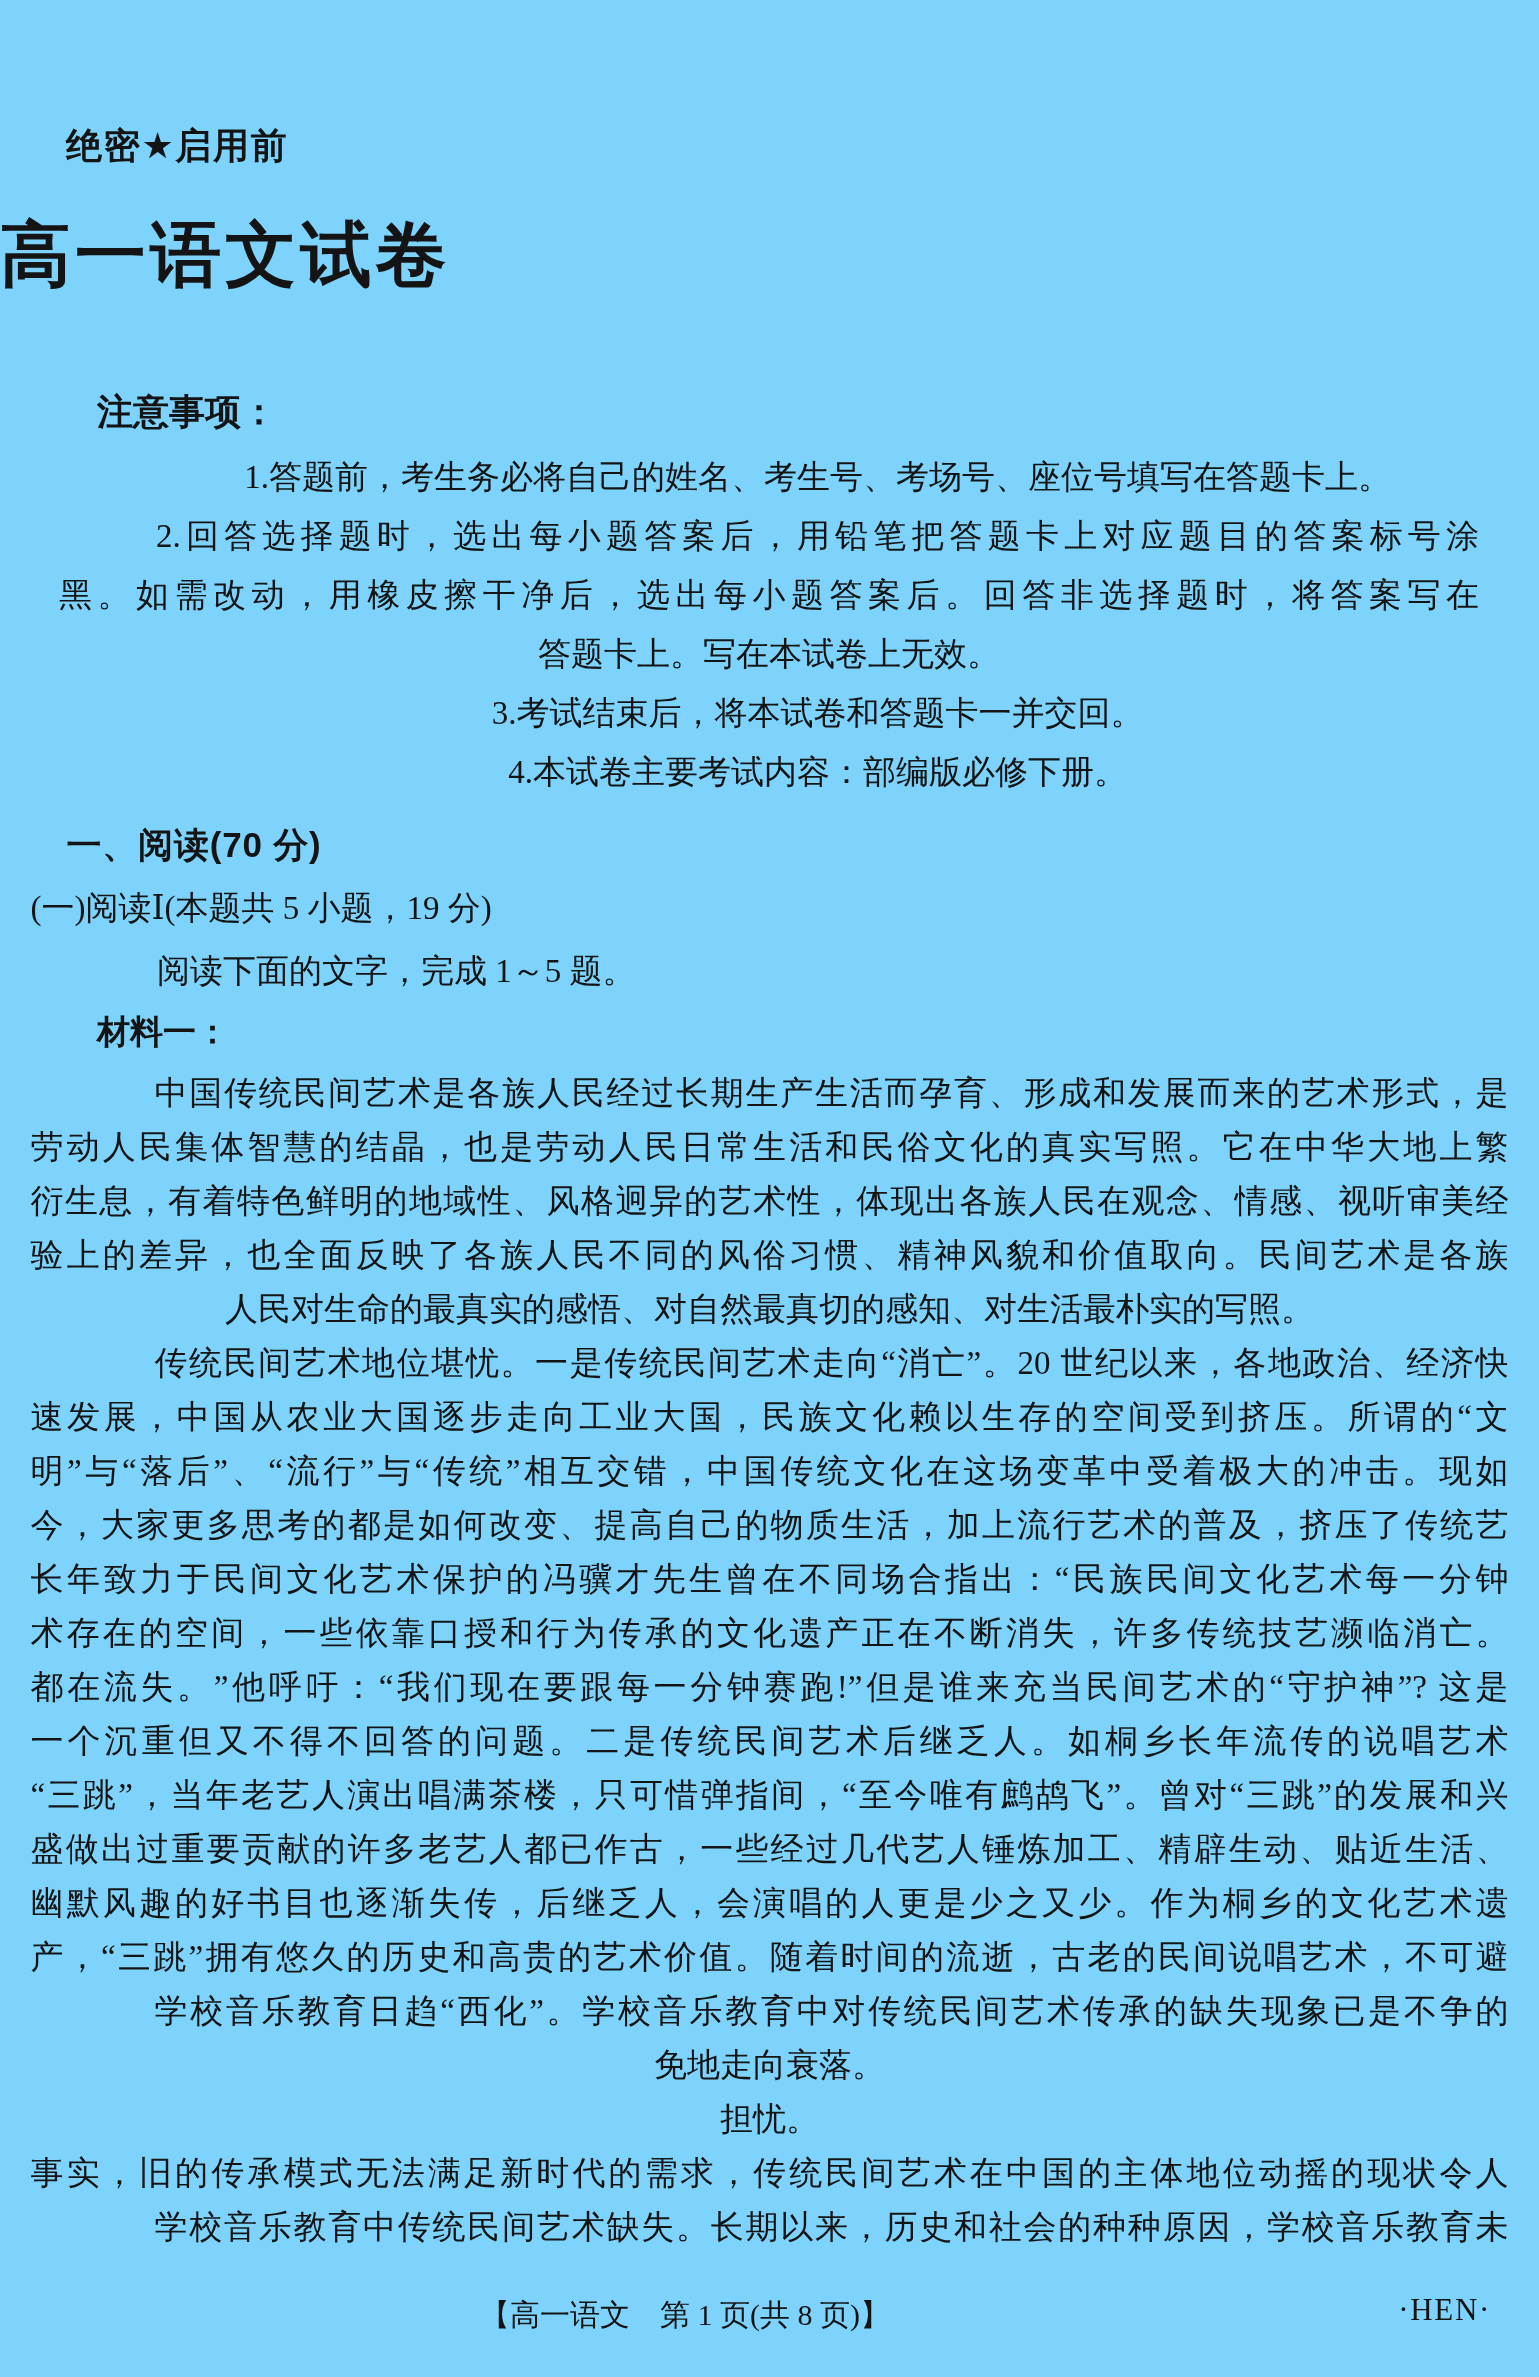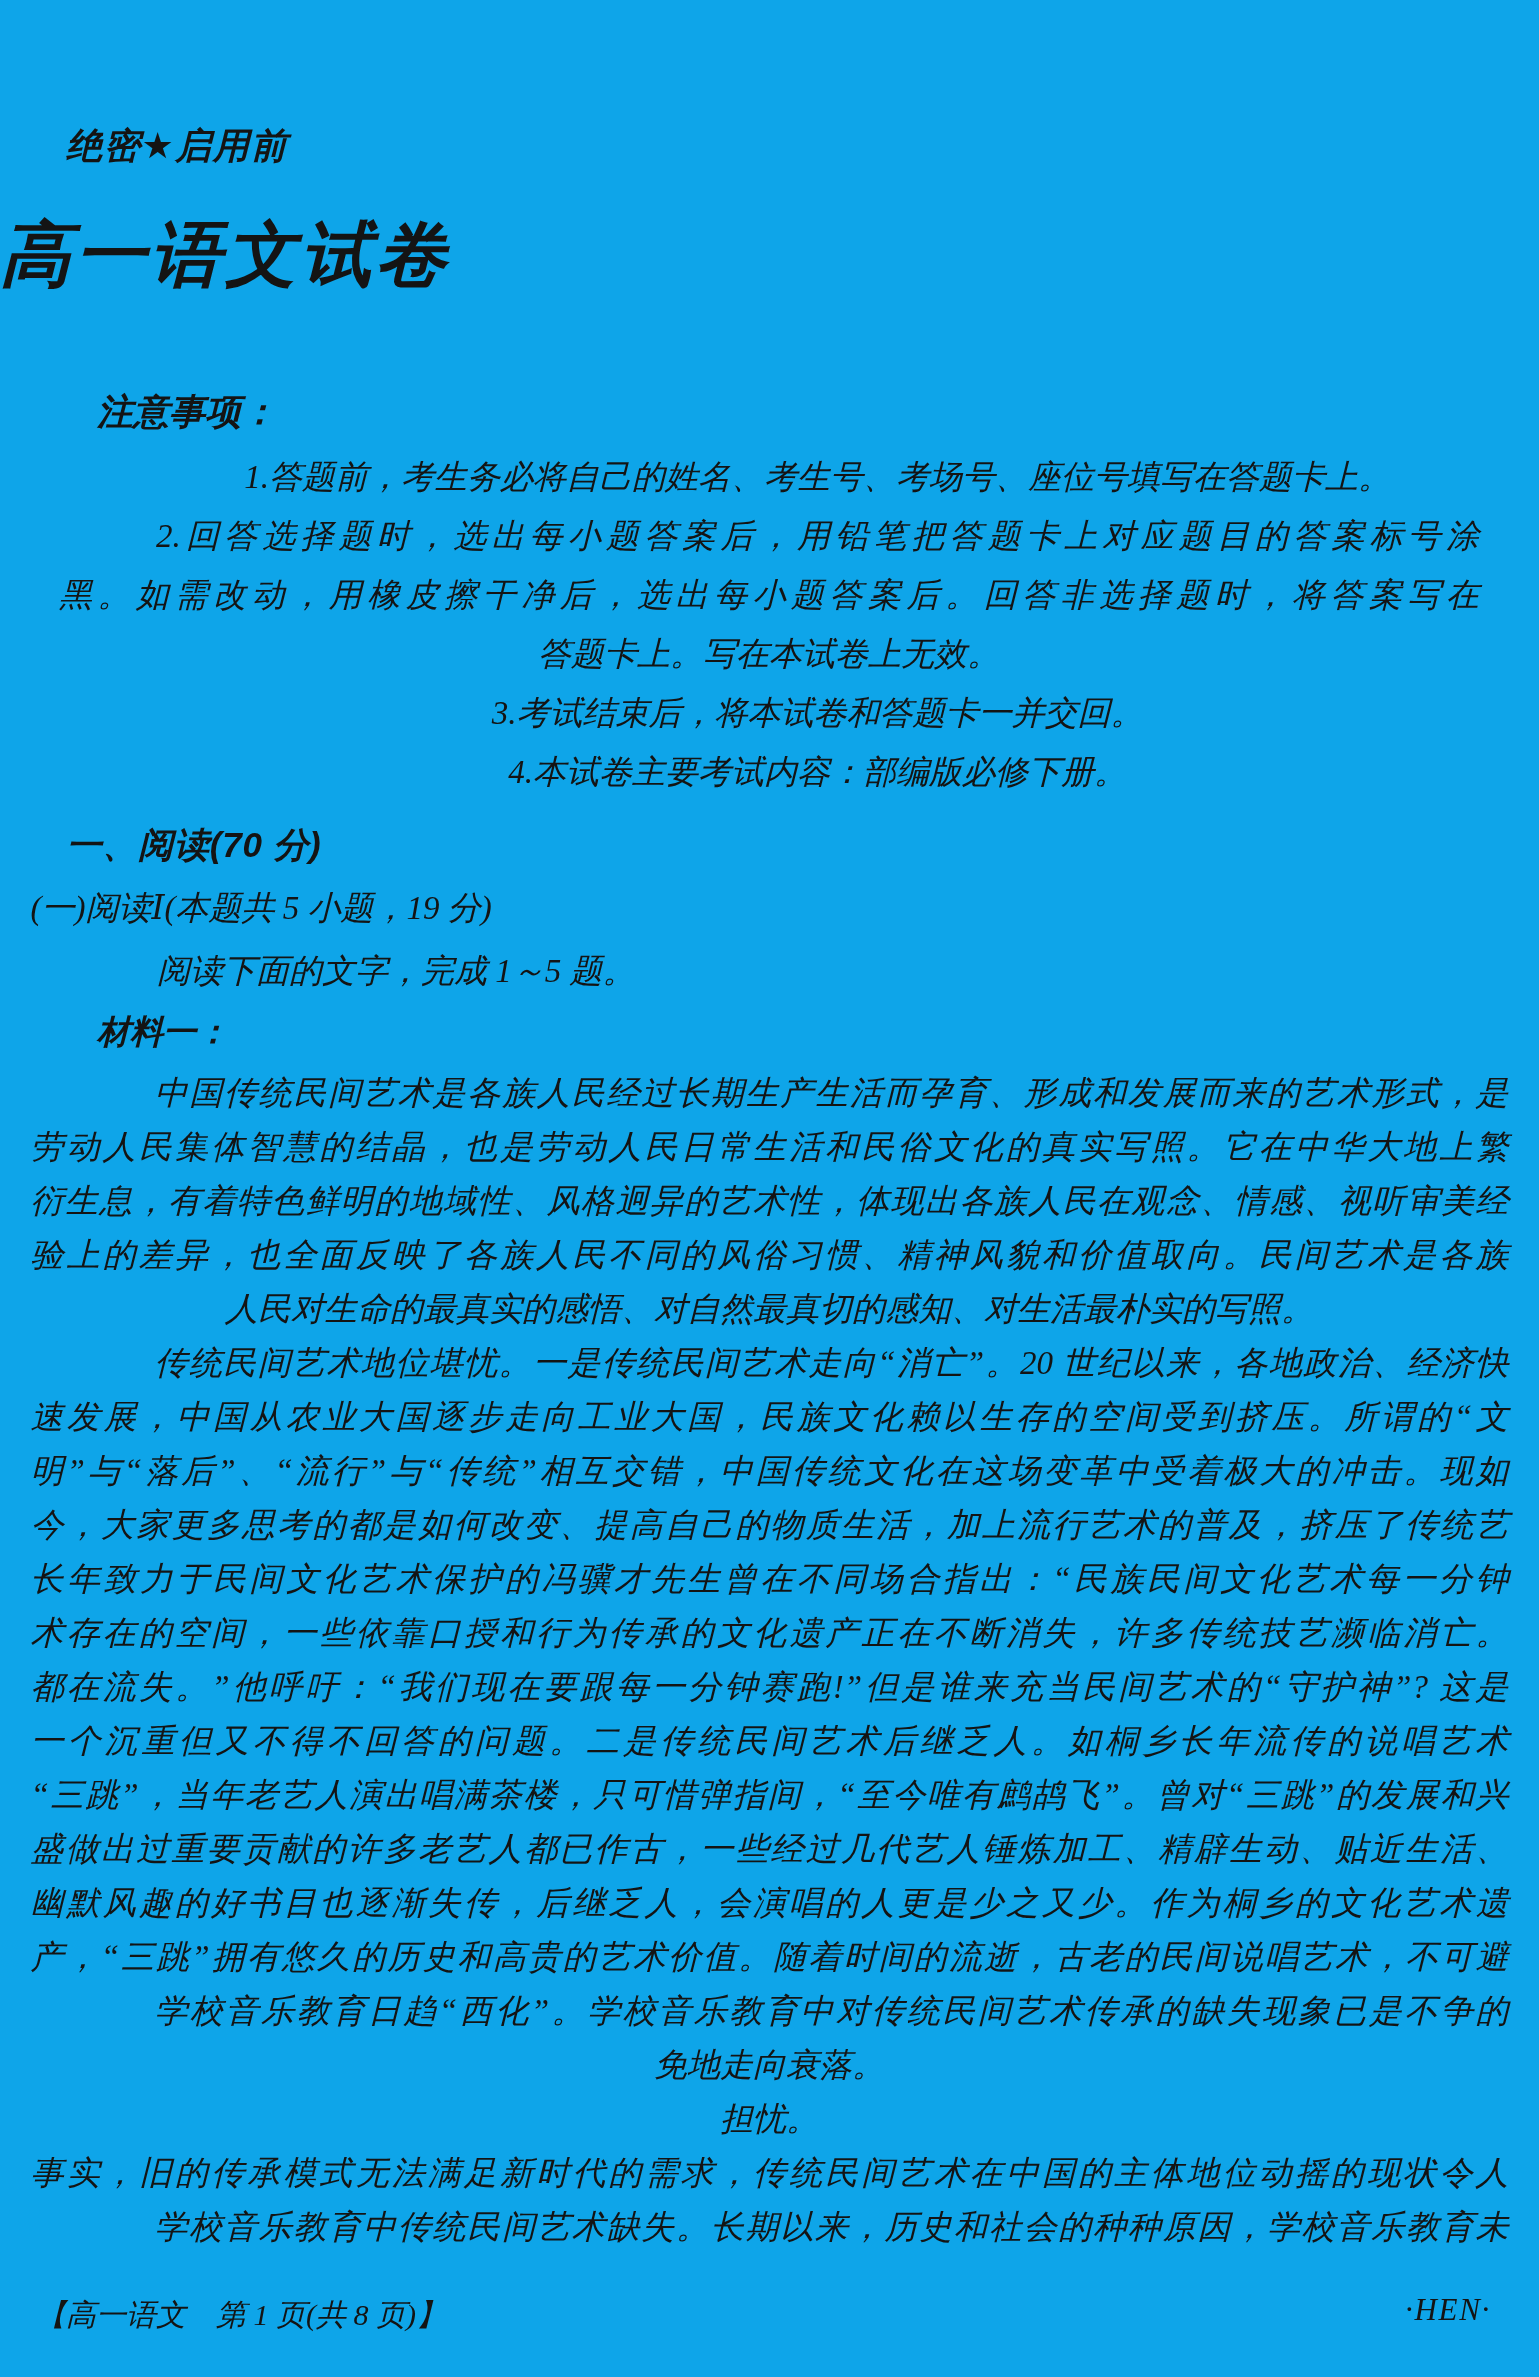--- a/index.html
+++ b/index.html
@@ -1,23 +1,22 @@
 <!DOCTYPE html>
 <html style="font-size:13.2px"><head>
 <meta charset="utf-8">
 <style>
   html,body{margin:0;padding:0;background:#888;}
   .page{
     position:relative;
     width:1539px;height:2377px;
-    background:#0ea5e9;
+    background:#7dd3fc;
     color:#141414;
     overflow:hidden;
     font-family:"Liberation Serif","DejaVu Serif",serif;
-    font-style:italic;
   }
   .hei{font-family:"Liberation Sans","DejaVu Sans",sans-serif;font-weight:700;}
   .song{font-family:"Liberation Serif","DejaVu Serif",serif;}
 
   .security-label{
     position:absolute;left:66px;top:122px;
     font-size:36px;letter-spacing:1.7px;
   }
   .exam-title{
     position:absolute;left:0;top:208px;width:100%;
@@ -55,21 +54,21 @@
     position:absolute;left:30.5px;top:1066px;width:1478px;
   }
   .body-text .tline{font-size:33px;line-height:54px;}
   .body-text .ind{text-indent:124px;}
 
   .tline{text-align:center;}
   .just{text-align:justify;text-align-last:justify;}
 
   .footer-page-info{
     position:absolute;left:0;top:2295px;width:1370px;
-    text-align:left;font-size:30px;padding-left:36px;
+    text-align:center;font-size:30px;
   }
   .footer-code{
     position:absolute;right:48px;top:2292px;
     font-size:31px;letter-spacing:1.7px;
   }
 </style>
 </head>
 <body>
 
 <div class="page">

